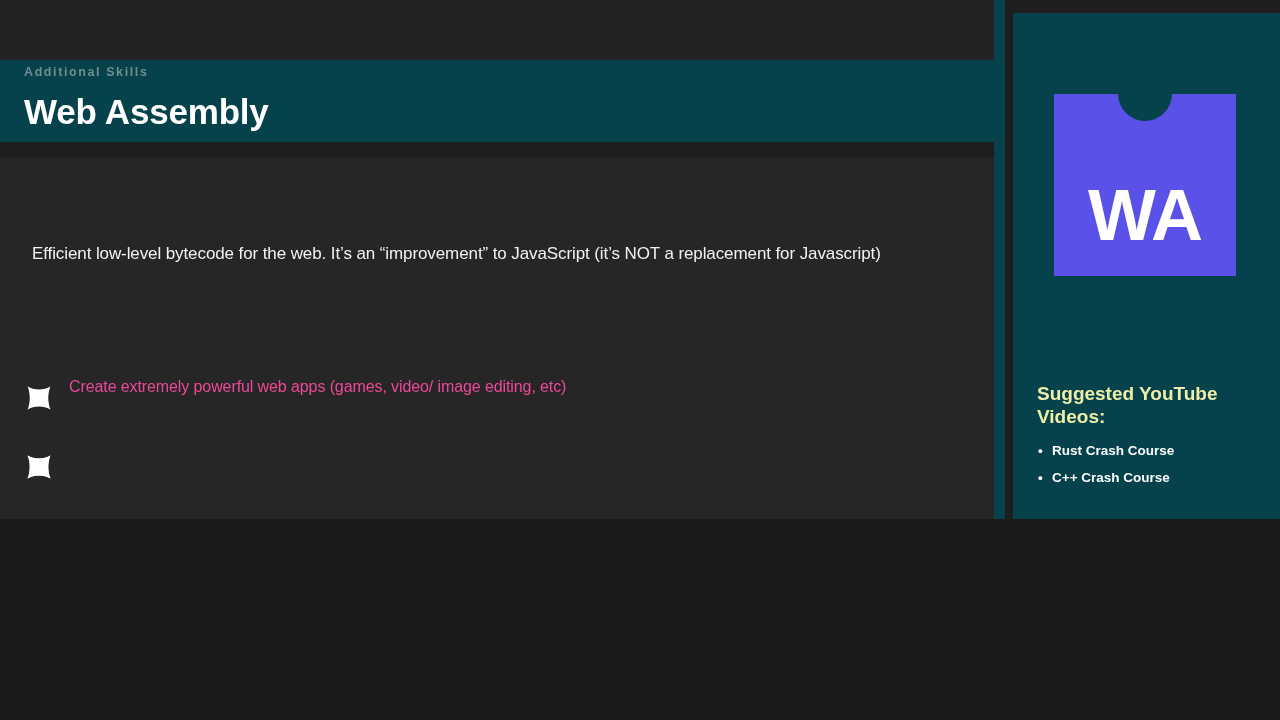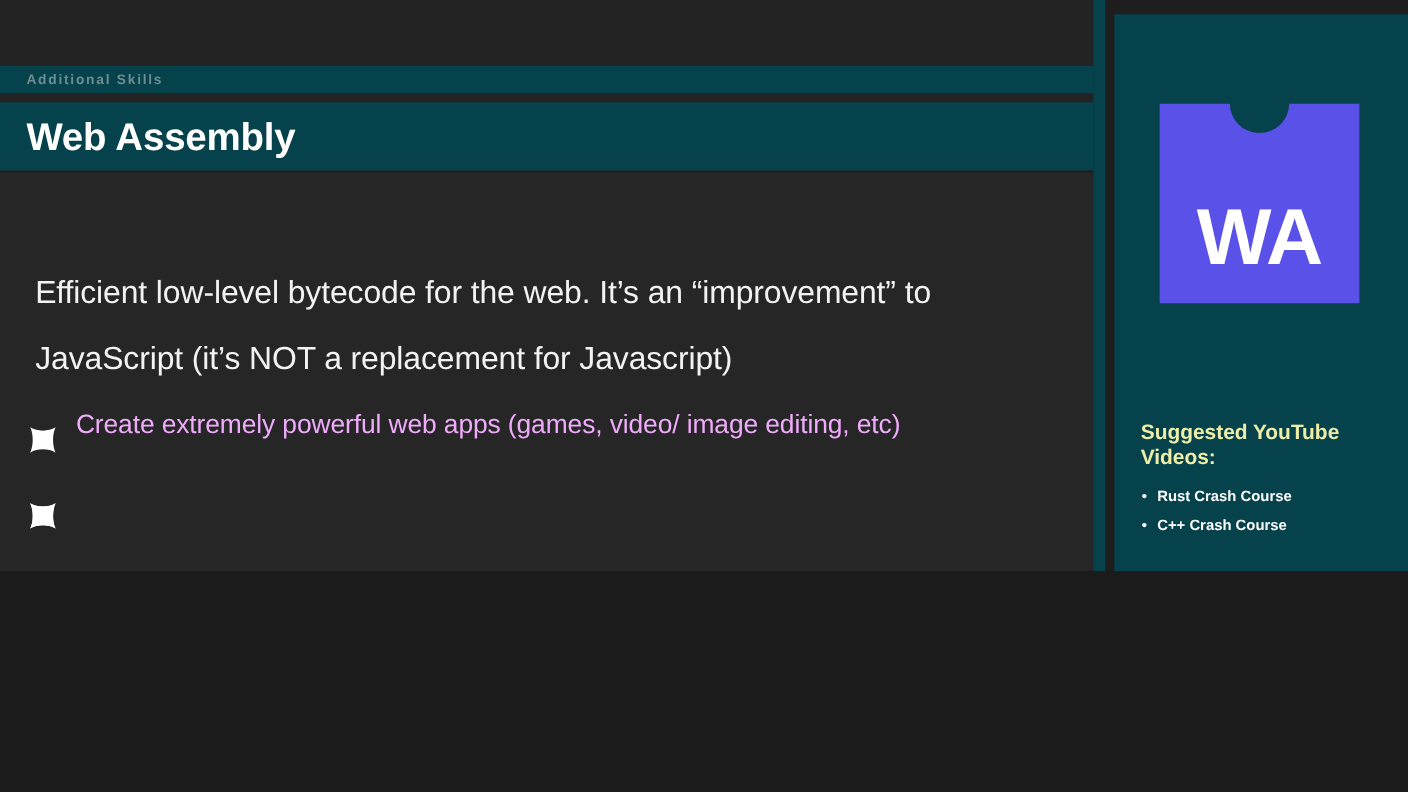--- a/index.html
+++ b/index.html
@@ -64,21 +64,21 @@
     top: 85px;
     width: 994px;
     height: 10px;
     background: #232323;
   }
 
   
   #title-bar {
     position: absolute;
     left: 0;
-    top: 93px;
+    top: 80px;
     width: 994px;
     height: 62px;
     background: #06424b;
     display: flex;
     align-items: center;
   }
   #slide-title {
     margin-left: 24px;
     color: #ffffff;
     font-size: 35px;
@@ -96,39 +96,39 @@
     height: 563px;
     background: #262626;
   }
 
   #intro-paragraph {
     position: absolute;
     left: 32px;
     top: 50px;
     width: 930px;
     color: #f2f2f2;
-    font-size: 29px;
+    font-size: 17px;
     line-height: 60px;
     letter-spacing: -0.1px;
   }
 
   #bullet-list {
     position: absolute;
     left: 26px;
     top: 198px;
     width: 945px;
     margin: 0;
     padding: 0;
     list-style: none;
   }
   .bullet-item {
     position: relative;
     padding-left: 43px;
-    color: #f0abfc;
-    font-size: 24px;
+    color: #ec4899;
+    font-size: 16px;
     line-height: 64px;
     letter-spacing: -0.1px;
     margin-bottom: 5px;
   }
   .bullet-marker {
     position: absolute;
     left: 0;
     top: 19px;
     width: 26px;
     height: 26px;

